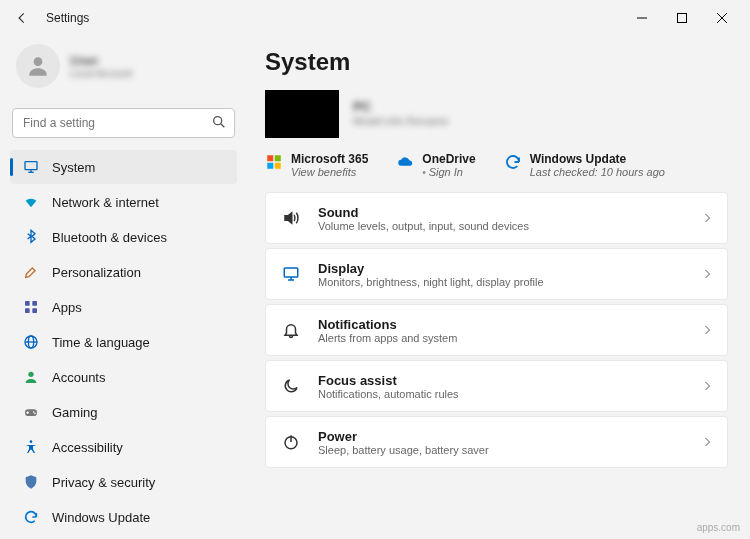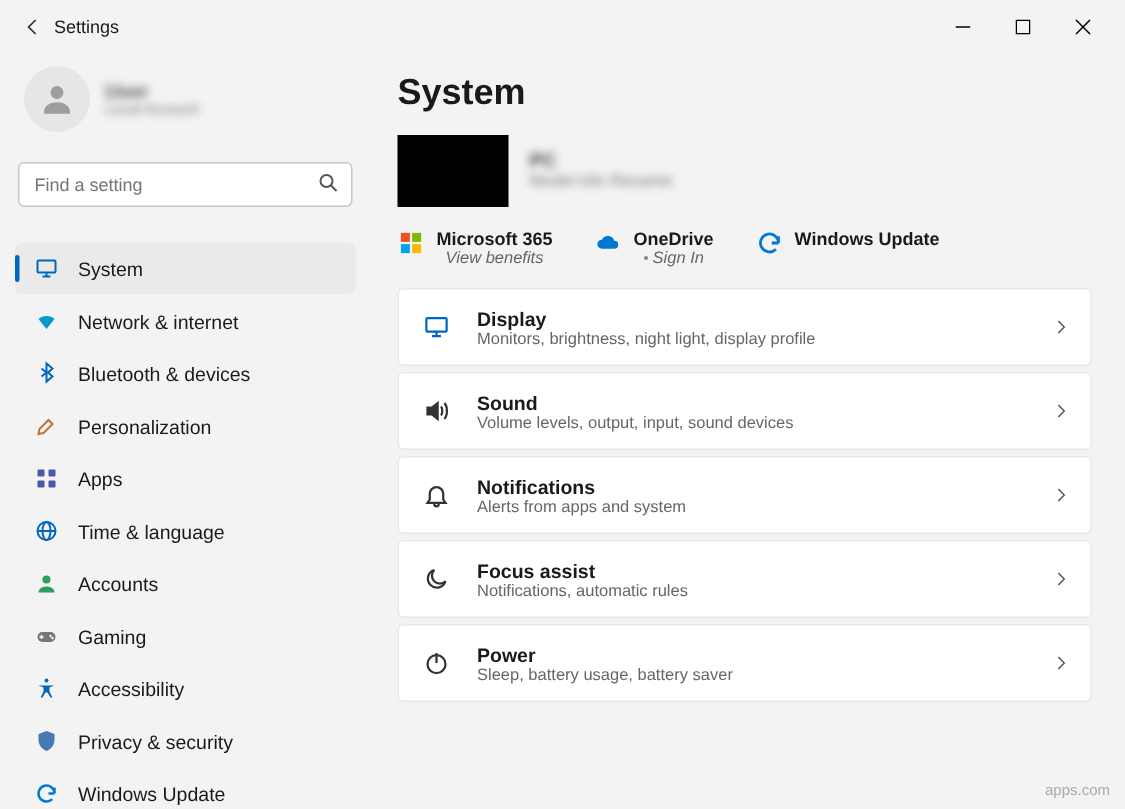--- a/index.html
+++ b/index.html
@@ -2,55 +2,55 @@
 <html><head>
 <meta charset="utf-8">
 <style>
 * { box-sizing: border-box; margin: 0; padding: 0; font-family: "Segoe UI", sans-serif; }
 body { background: #f3f3f3; width: 750px; height: 539px; overflow: hidden; font-size: 12px; color: #1a1a1a; }
 .window { background: #f3f3f3; width: 750px; height: 539px; display: flex; flex-direction: column; }
 
 
 .titlebar { height: 36px; display: flex; align-items: center; padding: 0 8px; }
 .titlebar .back { width: 28px; height: 28px; display: flex; align-items: center; justify-content: center; cursor: pointer; }
-.titlebar .title { font-size: 12px; }
+.titlebar .title { font-size: 12px; margin-left: 10px; }
 .titlebar .spacer { flex: 1; }
 .winbtn { width: 40px; height: 28px; display: flex; align-items: center; justify-content: center; cursor: pointer; }
 
 
 .body { flex: 1; display: flex; overflow: hidden; }
 
 
 .sidebar { width: 247px; padding: 0 10px 10px 10px; overflow-y: auto; }
 .profile { display: flex; align-items: center; gap: 10px; padding: 8px 6px 16px 6px; }
 .avatar { width: 44px; height: 44px; border-radius: 50%; background: #e6e6e6; display: flex; align-items: center; justify-content: center; }
 .profile-text .pname { filter: blur(3px); font-weight: 600; font-size: 13px; color: #555; }
 .profile-text .psub  { filter: blur(3px); font-size: 10px; color: #777; }
 
-.search { position: relative; margin: 4px 2px 24px 2px; border-radius: 11px; }
+.search { position: relative; margin: 4px 2px 12px 2px; border-radius: 11px; }
 .search input { width: 100%; height: 30px; border: 1px solid #c7c7c7; border-radius: 4px; background: #fff; padding: 0 30px 0 10px; font-size: 12px; outline: none; }
 .search .sicon { position: absolute; right: 8px; top: 6px; }
 
 .nav { display: flex; flex-direction: column; gap: 1px; }
 .nav-item { display: flex; align-items: center; gap: 12px; height: 34px; padding: 0 10px 0 12px; border-radius: 4px; cursor: pointer; position: relative; font-size: 13px; }
 .nav-item.active { background: #eaeaea; }
 .nav-item.active::before { content: ""; position: absolute; left: 0; top: 8px; bottom: 8px; width: 3px; background: #0067c0; border-radius: 3px; }
 .nav-item .nicon { width: 18px; height: 18px; display: flex; align-items: center; justify-content: center; }
 
 
 .main { flex: 1; padding: 4px 22px 10px 18px; overflow-y: auto; }
 .main h1 { font-size: 24px; font-weight: 600; margin: 8px 0 14px 0; }
 
 .device { display: flex; align-items: center; gap: 14px; margin-bottom: 14px; }
 .device-thumb { width: 74px; height: 48px; background: #000; }
 .device-text .dname { filter: blur(3px); font-weight: 600; font-size: 13px; color: #444; }
 .device-text .dsub  { filter: blur(3px); font-size: 11px; color: #777; line-height: 1.3; }
 
 .quick { display: flex; gap: 28px; margin: 6px 0 14px 0; flex-wrap: wrap; }
-.quick-item { display: flex; align-items: flex-start; gap: 8px; cursor: pointer; text-align: center; }
+.quick-item { display: flex; align-items: flex-start; gap: 8px; cursor: pointer; }
 .quick-item .qicon { width: 18px; height: 18px; margin-top: 1px; }
 .quick-item .qtitle { font-size: 12px; font-weight: 600; }
 .quick-item .qsub { font-size: 11px; color: #666; font-style: italic; }
 .quick-item .qsub::before { content: "• "; color: #888; font-size: 10px; }
 .quick-item.noBullet .qsub::before { content: ""; }
 
 .cards { display: flex; flex-direction: column; gap: 4px; }
 .card { background: #fff; border: 1px solid #e8e8e8; border-radius: 4px; height: 52px; display: flex; align-items: center; padding: 0 14px; cursor: pointer; }
 .card .cicon { width: 22px; display: flex; justify-content: center; }
 .card .ctext { flex: 1; margin-left: 16px; }
@@ -263,25 +263,43 @@
                </span>
           </div>
           <div class="quick-item noBullet">
             <span class="qicon">
               <svg width="18" height="18" viewBox="0 0 24 24" fill="none" stroke="#0078d4" stroke-width="2.5">
                 <path d="M20 12a8 8 0 10-2.3 5.6M20 12V6m0 6h-6"></path>
               </svg>
             </span>
                <span>
                  <div class="qtitle">Windows Update</div>
+                 <div class="qsub">Last checked: 10 hours ago</div>
                </span>
           </div>
         </div>
 
       <div class="cards" id="cards">
+          <div class="card">
+            <span class="cicon">
+              <svg width="18" height="18" viewBox="0 0 24 24" fill="none" stroke="#333" stroke-width="2">
+                <path d="M4 9v6h4l5 4V5L8 9H4z" fill="#333"></path>
+                <path d="M16 8c1.5 1.5 1.5 6.5 0 8M19 5c3 3 3 11 0 14"></path>
+              </svg>
+            </span>
+               <span class="ctext">
+                 <div class="ctitle">Sound</div>
+                 <div class="csub">Volume levels, output, input, sound devices</div>
+               </span>
+               <span class="chev">
+                 <svg width="12" height="12" viewBox="0 0 24 24" fill="none" stroke="#555" stroke-width="2">
+                <polyline points="9 4 17 12 9 20"></polyline>
+              </svg>
+               </span>
+          </div>
           <div class="card">
             <span class="cicon">
               <svg width="18" height="18" viewBox="0 0 24 24" fill="none" stroke="#0067c0" stroke-width="2">
                 <rect x="3" y="4" width="18" height="12" rx="1"></rect>
                 <line x1="8" y1="20" x2="16" y2="20"></line>
                 <line x1="12" y1="16" x2="12" y2="20"></line>
               </svg>
             </span>
                <span class="ctext">
                  <div class="ctitle">Display</div>
@@ -289,37 +307,20 @@
                </span>
                <span class="chev">
                  <svg width="12" height="12" viewBox="0 0 24 24" fill="none" stroke="#555" stroke-width="2">
                 <polyline points="9 4 17 12 9 20"></polyline>
               </svg>
                </span>
           </div>
           <div class="card">
             <span class="cicon">
               <svg width="18" height="18" viewBox="0 0 24 24" fill="none" stroke="#333" stroke-width="2">
-                <path d="M4 9v6h4l5 4V5L8 9H4z" fill="#333"></path>
-                <path d="M16 8c1.5 1.5 1.5 6.5 0 8M19 5c3 3 3 11 0 14"></path>
-              </svg>
-            </span>
-               <span class="ctext">
-                 <div class="ctitle">Sound</div>
-                 <div class="csub">Volume levels, output, input, sound devices</div>
-               </span>
-               <span class="chev">
-                 <svg width="12" height="12" viewBox="0 0 24 24" fill="none" stroke="#555" stroke-width="2">
-                <polyline points="9 4 17 12 9 20"></polyline>
-              </svg>
-               </span>
-          </div>
-          <div class="card">
-            <span class="cicon">
-              <svg width="18" height="18" viewBox="0 0 24 24" fill="none" stroke="#333" stroke-width="2">
                 <path d="M6 16V11a6 6 0 1112 0v5l2 3H4l2-3z"></path>
                 <path d="M10 20a2 2 0 004 0"></path>
               </svg>
             </span>
                <span class="ctext">
                  <div class="ctitle">Notifications</div>
                  <div class="csub">Alerts from apps and system</div>
                </span>
                <span class="chev">
                  <svg width="12" height="12" viewBox="0 0 24 24" fill="none" stroke="#555" stroke-width="2">

